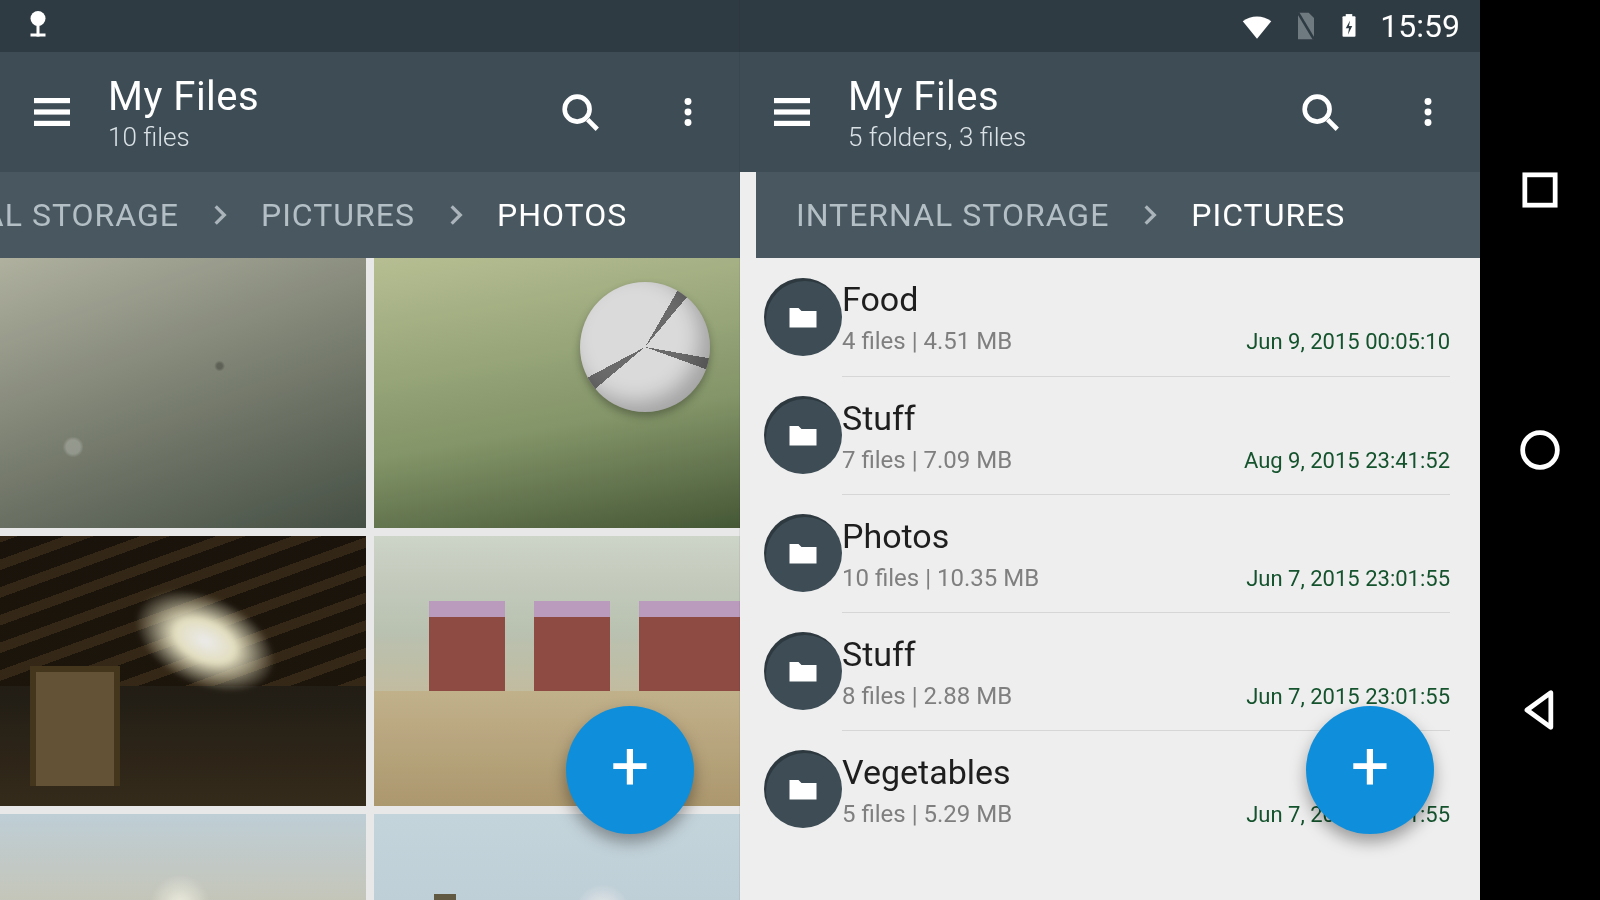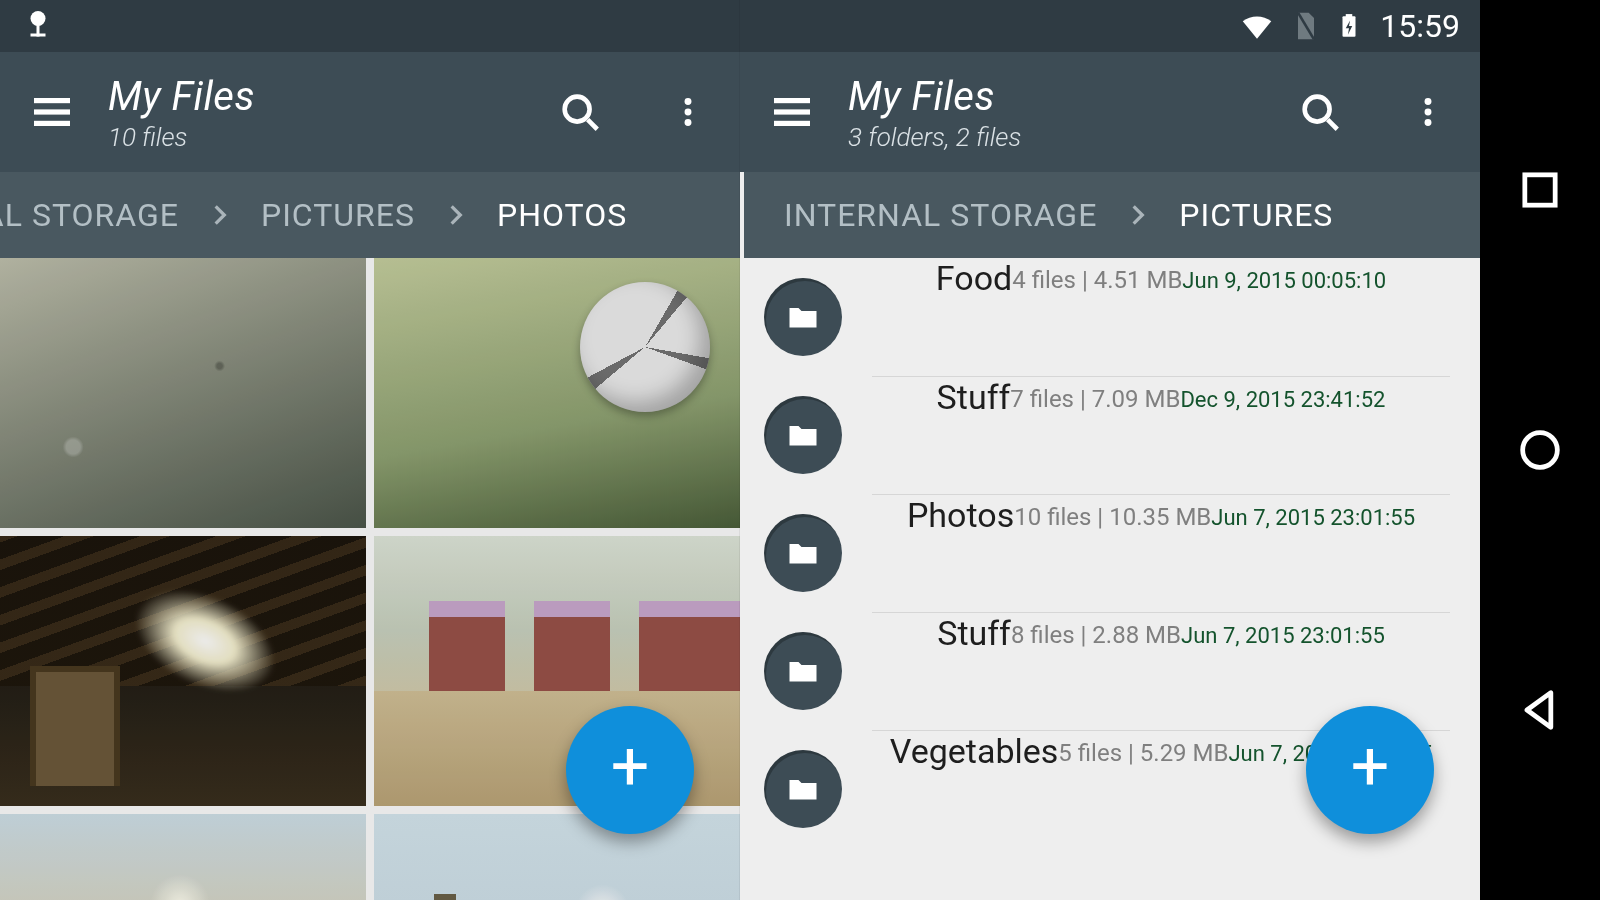--- a/index.html
+++ b/index.html
@@ -11,30 +11,30 @@
   .nav-rail { width: 120px; background: #000; display: flex; flex-direction: column; align-items: center; justify-content: space-around; padding: 60px 0; }
   .nav-btn { width: 60px; height: 60px; display: flex; align-items: center; justify-content: center; cursor: pointer; }
   .nav-btn svg { width: 52px; height: 52px; }
 
   
   .status-bar { position: absolute; left: 0; right: 0; top: 0; height: 52px; background: #2f3b43; color: #fff; display: flex; align-items: center; padding: 0 20px; font-size: 30px; }
   .status-right { margin-left: auto; display: flex; align-items: center; gap: 14px; }
   .status-icon { display: inline-flex; align-items: center; justify-content: center; }
 
   
-  .app-bar { position: absolute; left:0; right:0; top: 52px; height: 120px; background: #3d4c55; color: #fff; display: flex; align-items: center; padding: 0 26px; font-style: italic; }
+  .app-bar { position: absolute; left:0; right:0; top: 52px; height: 120px; background: #3d4c55; color: #fff; display: flex; align-items: center; padding: 0 26px; }
   .hamburger { width: 56px; height: 56px; display:flex; align-items:center; justify-content:center; margin-right: 30px; cursor:pointer; }
   .title-block { display:flex; flex-direction:column; }
   .title { font-size: 40px; font-weight: 400; letter-spacing: 0.5px; }
   .subtitle { font-size: 26px; font-weight: 300; color: #dbe2e6; margin-top: 2px; }
   .app-actions { margin-left: auto; display: flex; align-items: center; gap: 56px; }
   .icon-btn { width: 52px; height: 52px; display:flex; align-items:center; justify-content:center; cursor:pointer; }
 
   
-  .breadcrumb { position: absolute; left:4px; right:0; top: 172px; height: 86px; background: #495860; color: #b3bfc5; display: flex; align-items: center; font-size: 32px; letter-spacing: 1px; padding: 0 30px; overflow: hidden; white-space: nowrap; }
+  .breadcrumb { position: absolute; left:16px; right:0; top: 172px; height: 86px; background: #495860; color: #b3bfc5; display: flex; align-items: center; font-size: 32px; letter-spacing: 1px; padding: 0 30px; overflow: hidden; white-space: nowrap; }
   .breadcrumb.left-crumb { padding-left: 0; left: -72px; right: 0; }
   .crumb { padding: 0 10px; text-transform: uppercase; cursor:pointer; }
   .crumb.active { color: #ffffff; }
   .chev { padding: 0 18px; display:inline-flex; align-items:center; }
 
   
   .content { position: absolute; left:0; right:0; top: 258px; bottom: 0; overflow: hidden; }
 
   
   .grid { display: grid; grid-template-columns: 1fr 1fr; grid-auto-rows: 270px; gap: 8px; height: 100%; }
@@ -62,21 +62,21 @@
   .t5 { background: linear-gradient(180deg,#cfe0e8 0%, #d9d1b8 50%, #5d522e 100%); }
   .t5 .sun{position:absolute; left:150px; top:60px; width:60px; height:60px; border-radius:50%; background:radial-gradient(circle,#fffef0 0%, rgba(255,254,240,0) 70%);}
   .t6 { background: linear-gradient(180deg,#d5e6ee 0%, #cfe0e9 40%, #bcb29b 70%, #7a704e 100%); }
   .t6 .sun{position:absolute; right:110px; top:70px; width:55px; height:55px; border-radius:50%; background:radial-gradient(circle,#fff 0%, rgba(255,255,255,0) 70%);}
   .t6 .tower{position:absolute; left:60px; bottom:80px; width:22px; height:110px; background:#6b6148;}
 
   
   .file-list { background:#eeeeee; height:100%; }
   .row { display:flex; align-items:center; height:118px; padding: 0 30px 0 24px; cursor:pointer; }
   .row + .row .row-text { border-top: 1px solid #d6d6d6; }
-  .row-text { flex:1; height:100%; display:flex; flex-direction:row; justify-content:center; margin-left:30px; position:relative; }
+  .row-text { flex:1; height:100%; display:flex; flex-direction:column; justify-content:center; position:relative; }
   .folder-icon { width:78px; height:78px; border-radius:50%; background:#3d4c55; display:flex; align-items:center; justify-content:center; flex-shrink:0; box-shadow: 2px 3px 0 rgba(0,0,0,.25) inset; }
   .folder-icon::after{content:""; position:relative;}
   .fname { font-size:34px; color:#1e1e1e; }
   .fmeta { font-size:24px; color:#7f7f7f; margin-top:8px; display:flex; justify-content:space-between; align-items:baseline; }
   .fdate { font-size:22px; color:#14532d; }
 
   
   .fab { position:absolute; right:46px; bottom:66px; width:128px; height:128px; border-radius:50%; background:#0f8fdb; color:#fff; display:flex; align-items:center; justify-content:center; font-size:68px; box-shadow: 0 8px 16px rgba(0,0,0,.35); cursor:pointer; z-index:5; }
   .fab span{position:relative; top:-4px;}
 
@@ -204,21 +204,21 @@
     <div class="app-bar">
       <div class="hamburger icon-btn">
         <svg viewBox="0 0 24 24" width="48" height="48" fill="#fff">
             <rect x="3" y="5" width="18" height="2.6"></rect>
             <rect x="3" y="10.7" width="18" height="2.6"></rect>
             <rect x="3" y="16.4" width="18" height="2.6"></rect>
           </svg>
       </div>
       <div class="title-block">
         <div class="title">My Files</div>
-        <div class="subtitle">3 folders, 2 files</div>
+        <div class="subtitle">5 folders, 3 files</div>
       </div>
       <div class="app-actions">
         <div class="icon-btn">
           <svg viewBox="0 0 24 24" width="46" height="46" fill="none" stroke="#fff" stroke-width="2.4">
               <circle cx="10.5" cy="10.5" r="6.5"></circle>
               <line x1="16" y1="16" x2="21" y2="21"></line>
             </svg>
         </div>
         <div class="icon-btn">
           <svg viewBox="0 0 24 24" width="36" height="36" fill="#fff">
@@ -261,21 +261,21 @@
         <div class="row">
           <div class="folder-icon">
             <svg viewBox="0 0 24 24" width="36" height="36" fill="#fff">
                 <path d="M3 6h6l2 2h10v11H3z"></path>
               </svg>
           </div>
           <div class="row-text">
             <div class="fname">Stuff</div>
             <div class="fmeta">
               <span>7 files  |  7.09 MB</span>
-              <span class="fdate">Dec 9, 2015 23:41:52</span>
+              <span class="fdate">Aug 9, 2015 23:41:52</span>
             </div>
           </div>
         </div>
 
         <div class="row">
           <div class="folder-icon">
             <svg viewBox="0 0 24 24" width="36" height="36" fill="#fff">
                 <path d="M3 6h6l2 2h10v11H3z"></path>
               </svg>
           </div>

